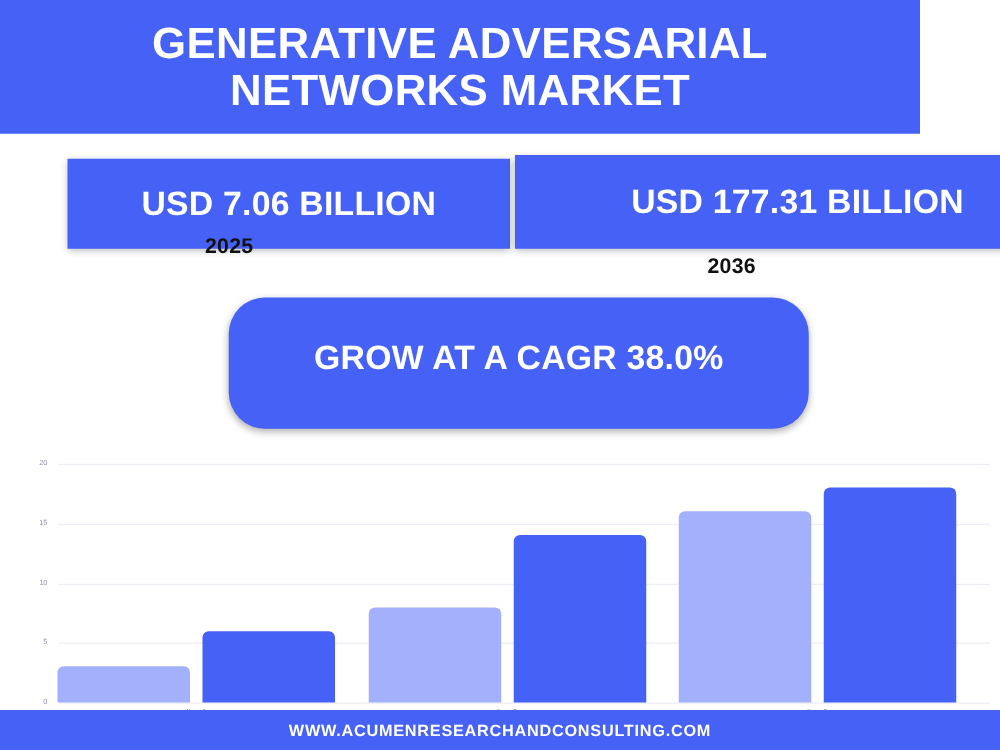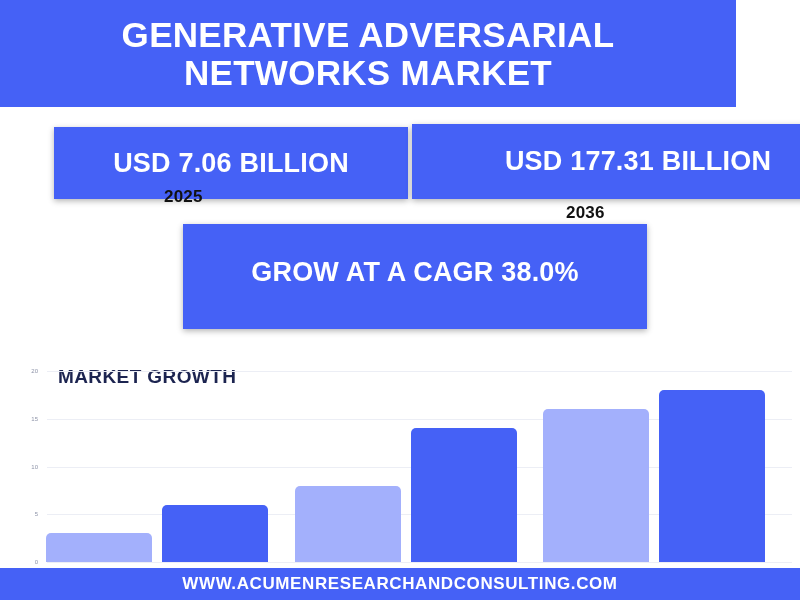--- a/index.html
+++ b/index.html
@@ -64,29 +64,30 @@
     font-weight: bold;
     letter-spacing: 0.2px;
   }
   #year-left  { left: 164px; top: 187px; }
   #year-right { left: 566px; top: 203px; }
 
   
   #cagr-box {
     position: absolute;
     left: 183px;
-    top: 224px;
+    top: 238px;
     width: 464px;
     height: 105px;
     background: #4561f6;
     box-shadow: 0 2px 6px rgba(0,0,0,0.30);
     display: flex;
     flex-direction: column;
     align-items: center;
     justify-content: center;
+    border-radius: 29px;
   }
   #cagr-box .cagr-line-1 {
     color: #ffffff;
     font-size: 27px;
     font-weight: bold;
     letter-spacing: 0.2px;
     white-space: nowrap;
     margin-bottom: 8px;
   }
   #cagr-box .cagr-line-2 {
@@ -163,21 +164,21 @@
     top: 568px;
     width: 800px;
     height: 32px;
     background: #4561f6;
     display: flex;
     align-items: center;
     justify-content: center;
   }
   #footer-band .footer-url {
     color: #ffffff;
-    font-size: 17px;
+    font-size: 13px;
     font-weight: bold;
     letter-spacing: 0.6px;
   }
 </style>
 </head>
 <body>
 
 <div class="header-band">
   <div class="header-title">GENERATIVE ADVERSARIAL NETWORKS MARKET</div>
 </div>
@@ -190,21 +191,20 @@
 <div class="stat-box" id="stat-right">
   <span class="stat-value">USD 177.31 BILLION</span>
 </div>
 <div class="stat-year" id="year-right">2036</div>
 
 <div id="cagr-box">
   <span class="cagr-line-1">GROW AT A CAGR 38.0%</span>
 </div>
 
 <div id="chart-region">
-  <div id="chart-title">MARKET GROWTH</div>
   <div class="plot-area" id="plot-area">
 
   <div class="gridline" style="top: 191px;"></div>
       <div class="ytick" style="top: 191px;">0</div>
       <div class="gridline" style="top: 143.25px;"></div>
       <div class="ytick" style="top: 143.25px;">5</div>
       <div class="gridline" style="top: 95.5px;"></div>
       <div class="ytick" style="top: 95.5px;">10</div>
       <div class="gridline" style="top: 47.75px;"></div>
       <div class="ytick" style="top: 47.75px;">15</div>

